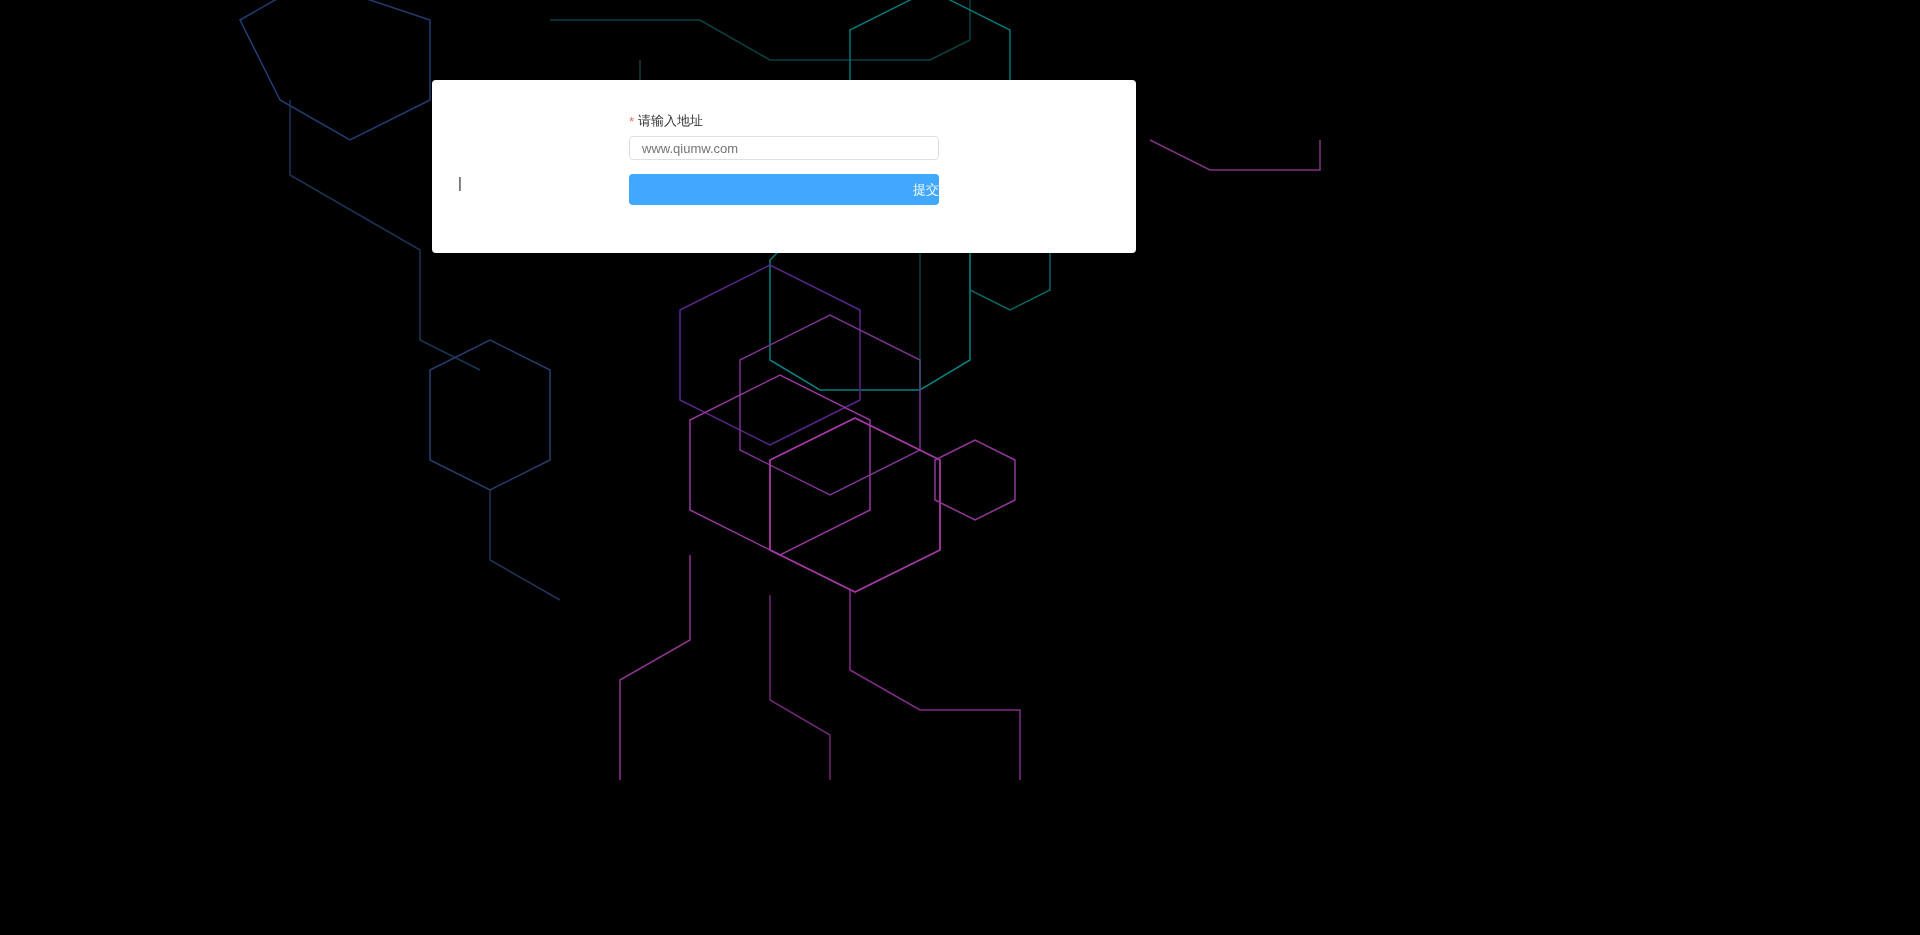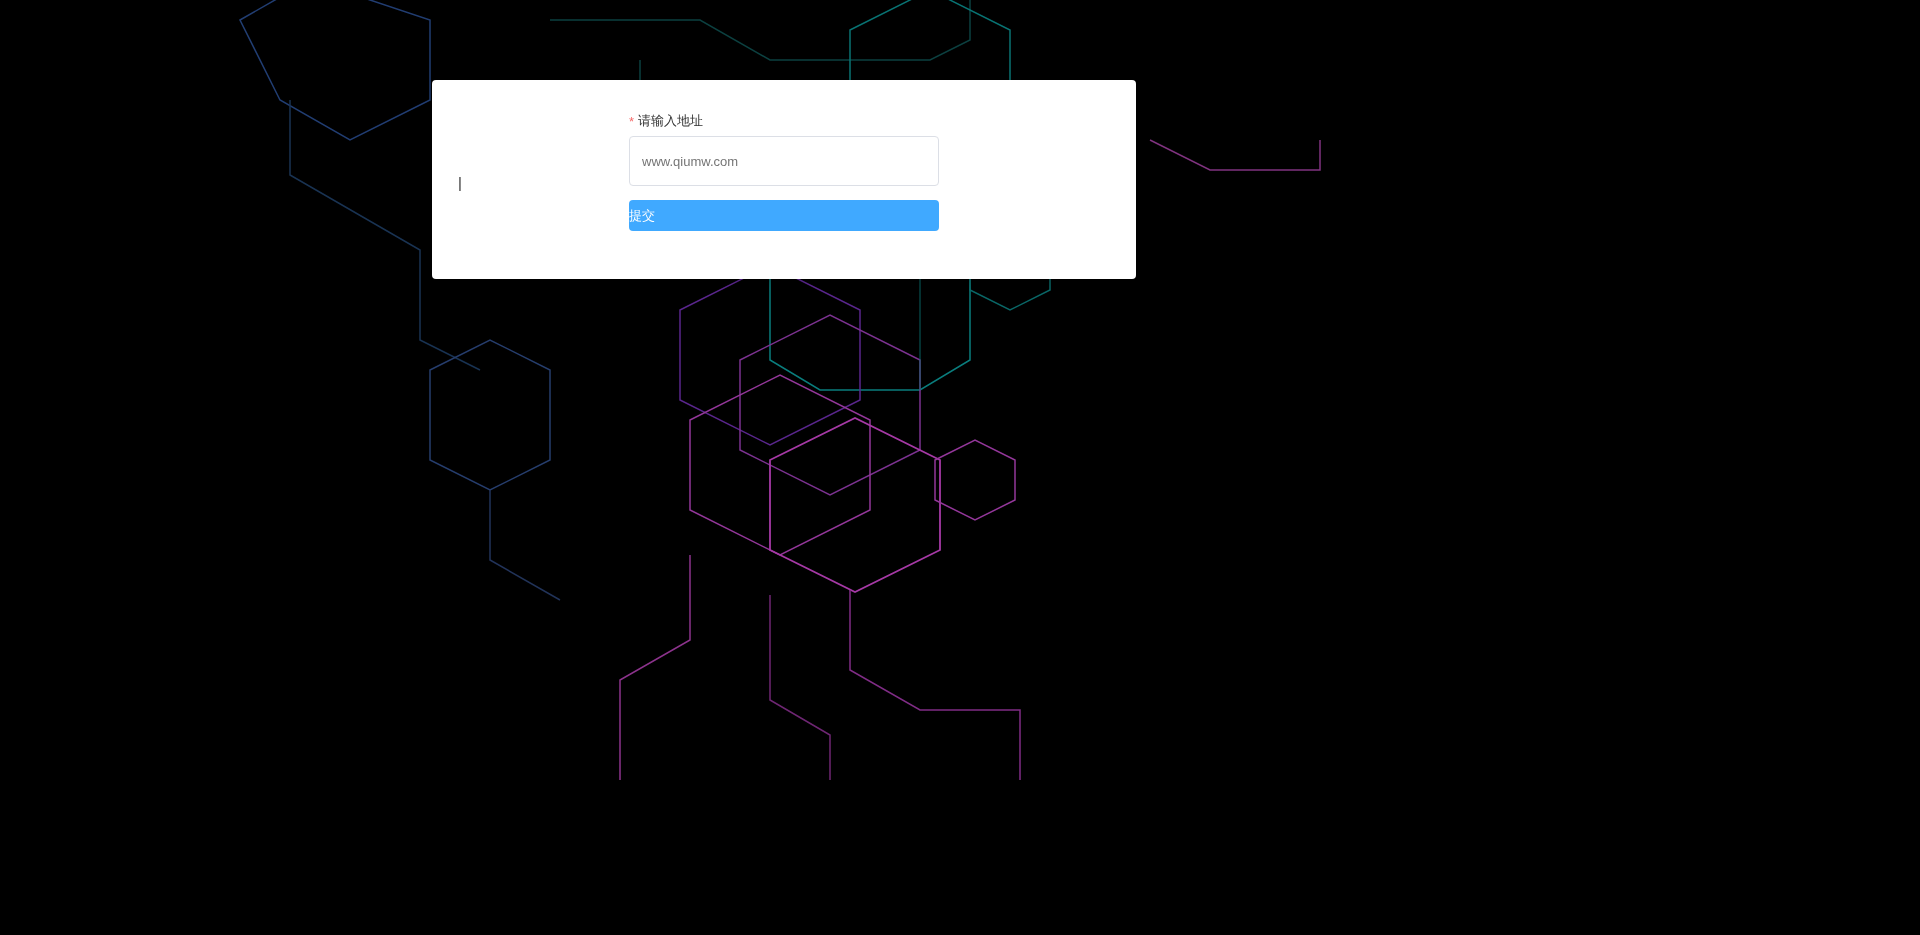--- a/index.html
+++ b/index.html
@@ -53,41 +53,41 @@
       color: #333;
       margin-bottom: 6px;
     }
     .required-mark {
       color: #f56c6c;
       margin-right: 4px;
       font-size: 13px;
     }
     .input-field {
       width: 310px;
-      height: 50px;
+      height: 24px;
       border: 1px solid #dcdfe6;
       border-radius: 4px;
       padding: 0 12px;
       font-size: 13px;
       color: #7f1d1d;
       outline: none;
       background: #fff;
     }
     .submit-button {
       width: 310px;
       height: 31px;
       background: #40a9ff;
       color: #fff;
       border: none;
       border-radius: 4px;
       font-size: 13px;
       cursor: pointer;
       display: flex;
       align-items: center;
-      justify-content: flex-start;
+      justify-content: flex-end;
     }
     .cursor-mark {
       position: absolute;
       left: 458px;
       top: 174px;
       color: #333;
       font-size: 15px;
       z-index: 11;
     }
   </style>

